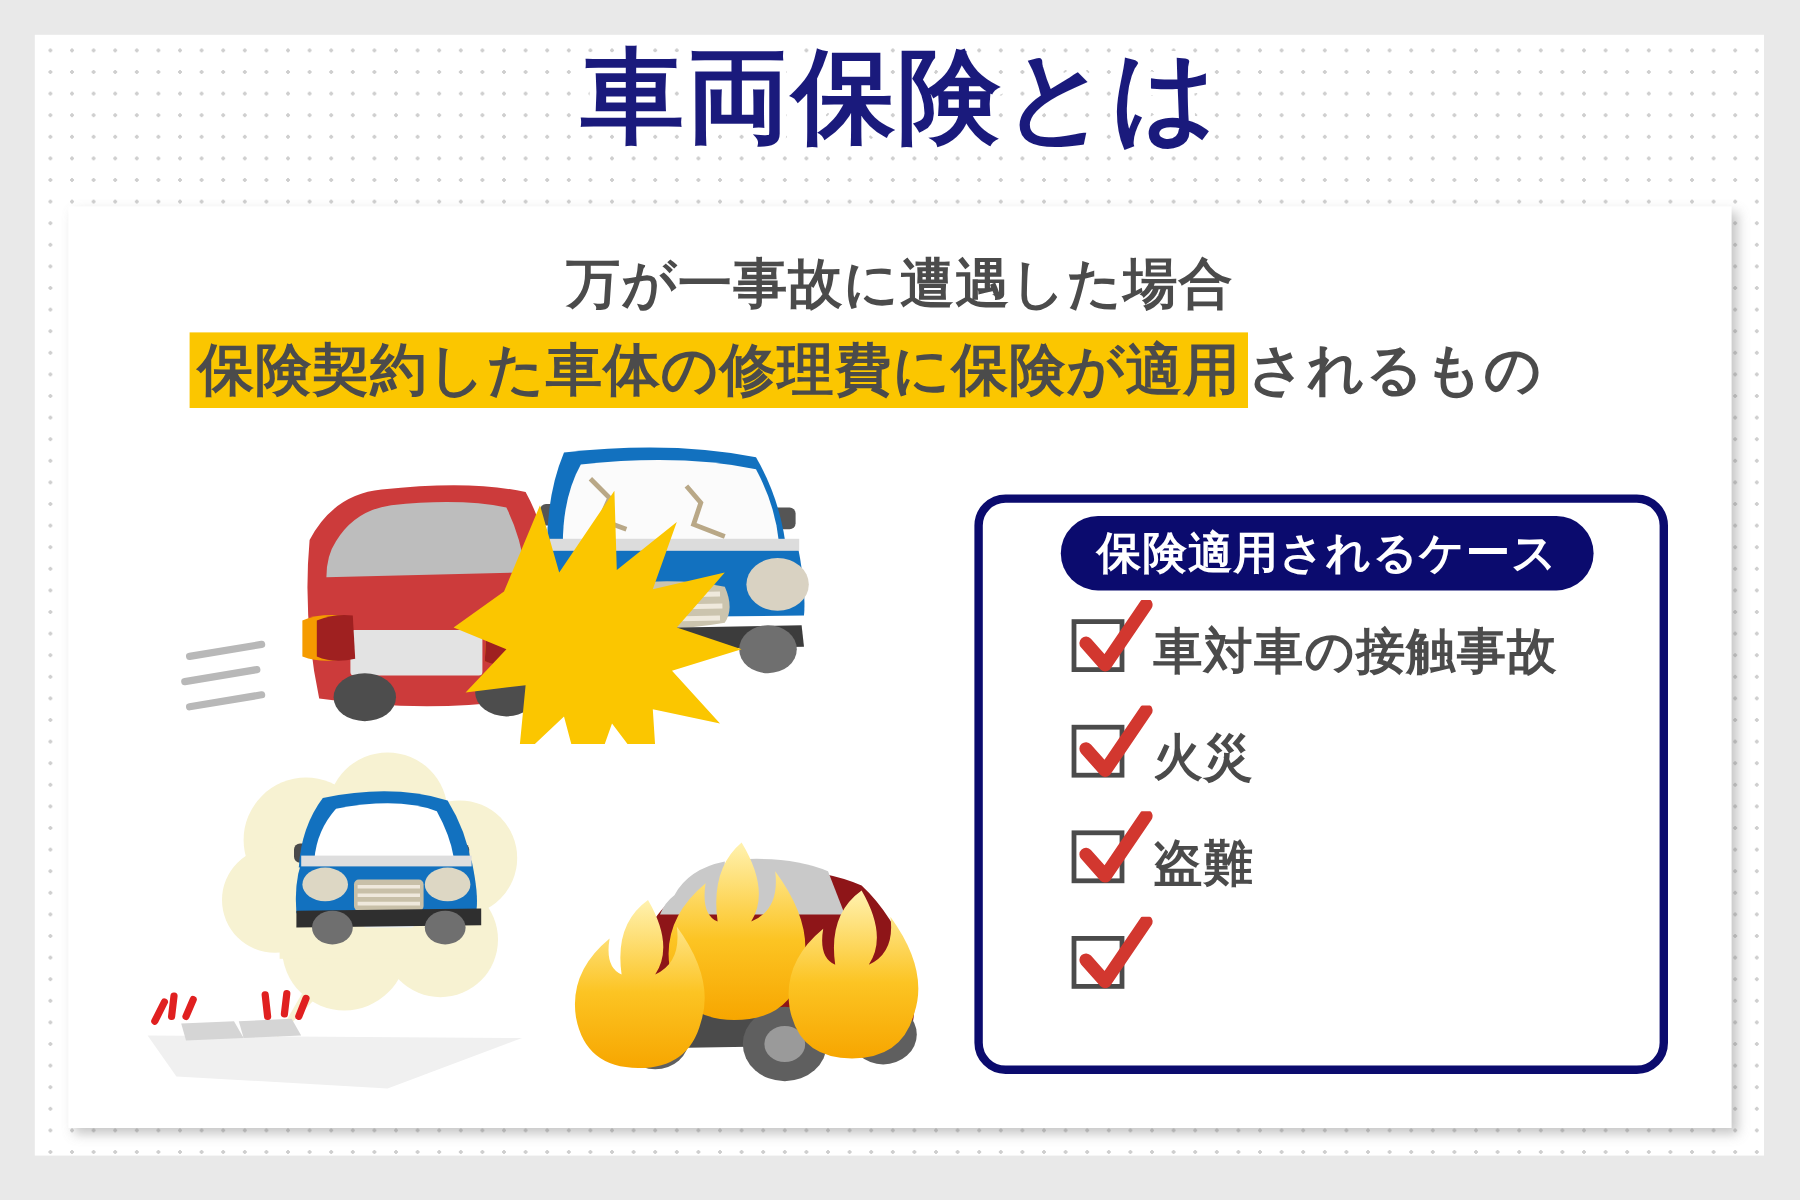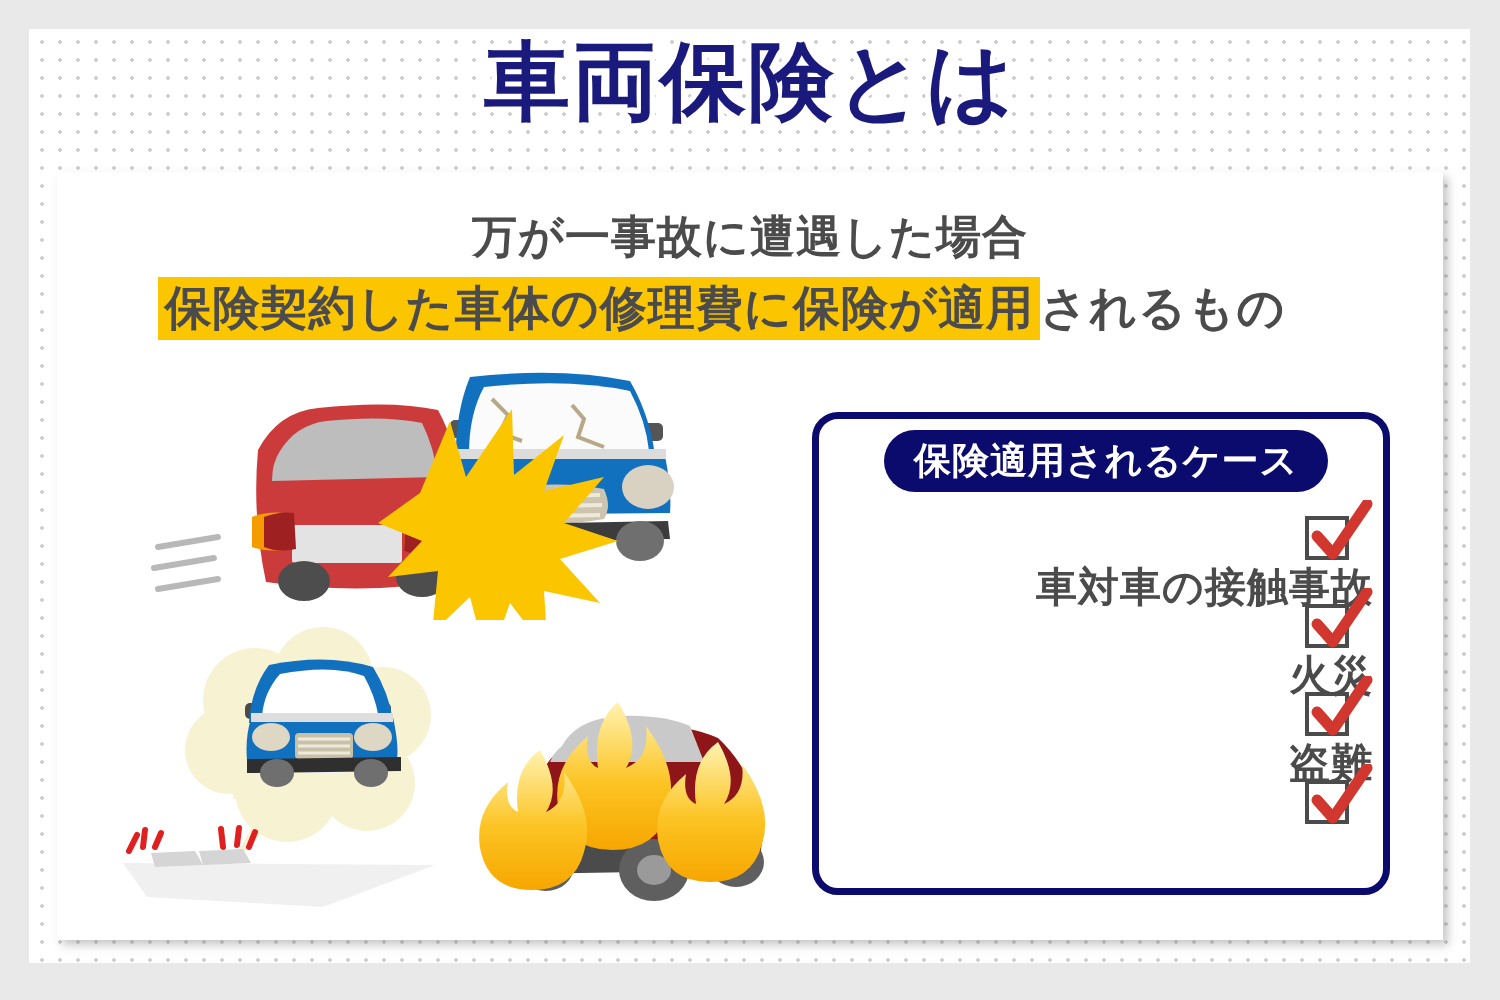--- a/index.html
+++ b/index.html
@@ -61,21 +61,21 @@
     box-sizing:border-box;
   }
   .badge{
     position:absolute;left:884px;top:382px;
     height:62px;line-height:62px;padding:0 30px;border-radius:34px;
     background:#0b0b6e;color:#fff;font-size:37px;font-weight:bold;
     letter-spacing:1px;white-space:nowrap;z-index:4;margin-top:48px;
   }
 
   .checklist{position:absolute;left:893px;top:516px;width:480px;z-index:3;}
-  .ck-row{display:flex;align-items:flex-end;height:62px;margin-bottom:26px;flex-direction:column;}
+  .ck-row{display:flex;align-items:flex-start;height:62px;margin-bottom:26px;}
   .ck-box{position:relative;width:44px;height:44px;flex:0 0 44px;
           border:4px solid #4b4b4b;box-sizing:border-box;margin-right:24px;}
   .ck-mark{position:absolute;left:-2px;top:-20px;width:66px;height:66px;}
   .ck-label{font-size:41px;font-weight:bold;color:#4b4b4b;letter-spacing:1px;
             white-space:nowrap;}
 
   .art{position:absolute;pointer-events:none;}
 </style>
 </head>
 <body>

